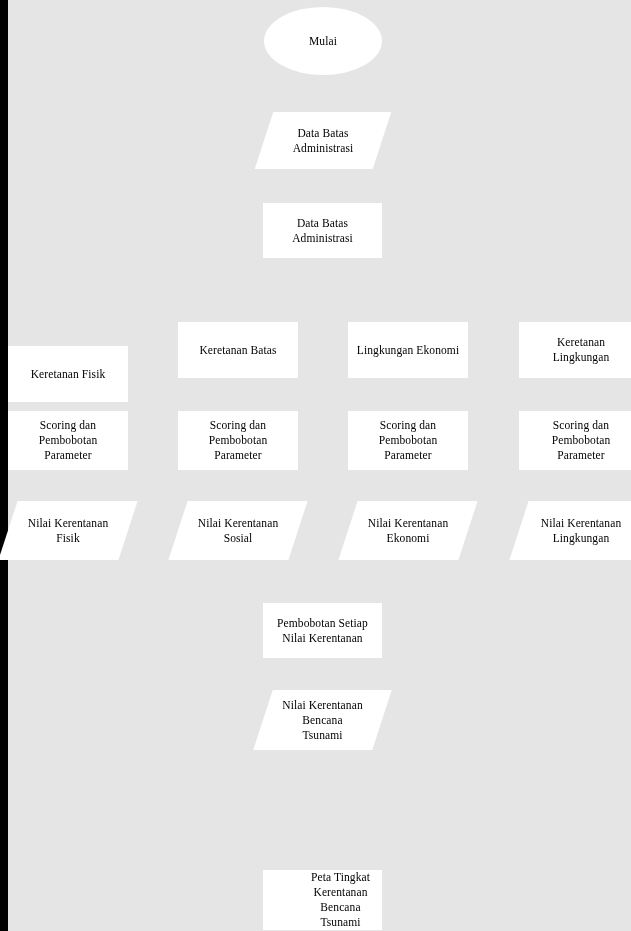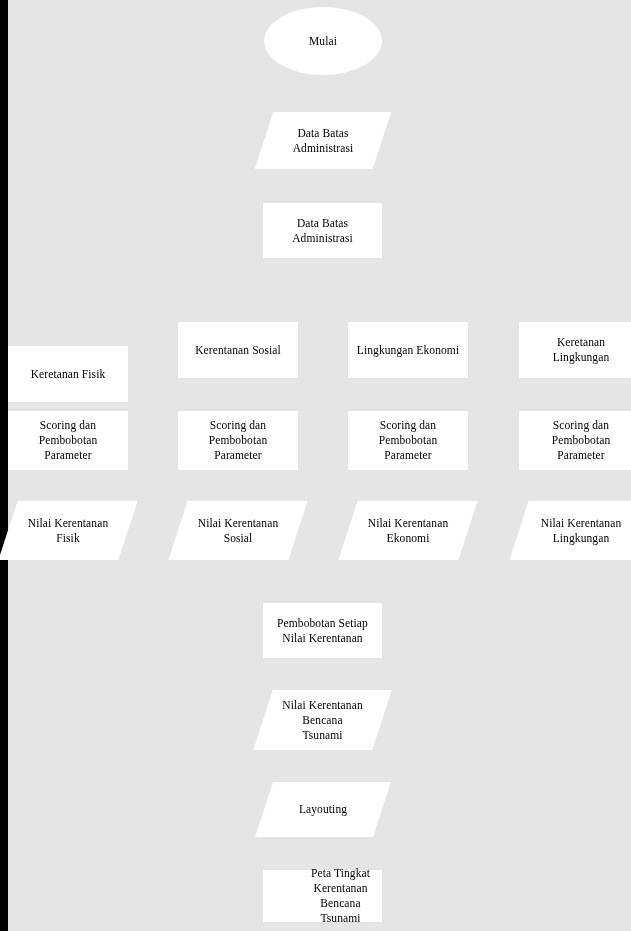--- a/index.html
+++ b/index.html
@@ -82,21 +82,21 @@
 
   <div class="node shape-rect" style="left:255px; top:203px; width:119px; height:55px;">
     <span class="lbl">Data Batas
 Administrasi</span>
   </div>
 
   <div class="node shape-rect" style="left:0px; top:322px; width:120px; height:56px;margin-top:24px;">
     <span class="lbl">Keretanan Fisik</span>
   </div>
   <div class="node shape-rect" style="left:170px; top:322px; width:120px; height:56px;">
-    <span class="lbl">Kerentanan Sosial</span>
+    <span class="lbl">Keretanan Batas</span>
   </div>
   <div class="node shape-rect" style="left:340px; top:322px; width:120px; height:56px;">
     <span class="lbl">Lingkungan Ekonomi</span>
   </div>
   <div class="node shape-rect" style="left:511px; top:322px; width:124px; height:56px;">
     <span class="lbl">Keretanan
 Lingkungan</span>
   </div>
 
   <div class="node shape-rect" style="left:0px; top:411px; width:120px; height:59px;">
@@ -146,24 +146,20 @@
 Nilai Kerentanan</span>
   </div>
 
   <div class="node shape-para" style="left:255px; top:690px; width:119px; height:60px;">
     <span class="body"></span>
     <span class="lbl">Nilai Kerentanan
 Bencana
 Tsunami</span>
   </div>
 
-  <div class="node shape-para" style="left:256px; top:782px; width:118px; height:55px;">
-    <span class="body"></span>
-    <span class="lbl">Layouting</span>
-  </div>
 
-  <div class="node shape-rect" style="left:255px; top:870px; width:119px; height:52px;padding-left:36px;">
+  <div class="node shape-rect" style="left:255px; top:870px; width:119px; height:60px;padding-left:36px;">
     <span class="lbl">Peta Tingkat
 Kerentanan Bencana
 Tsunami</span>
   </div>
 
 </div>
 
 </body></html>

